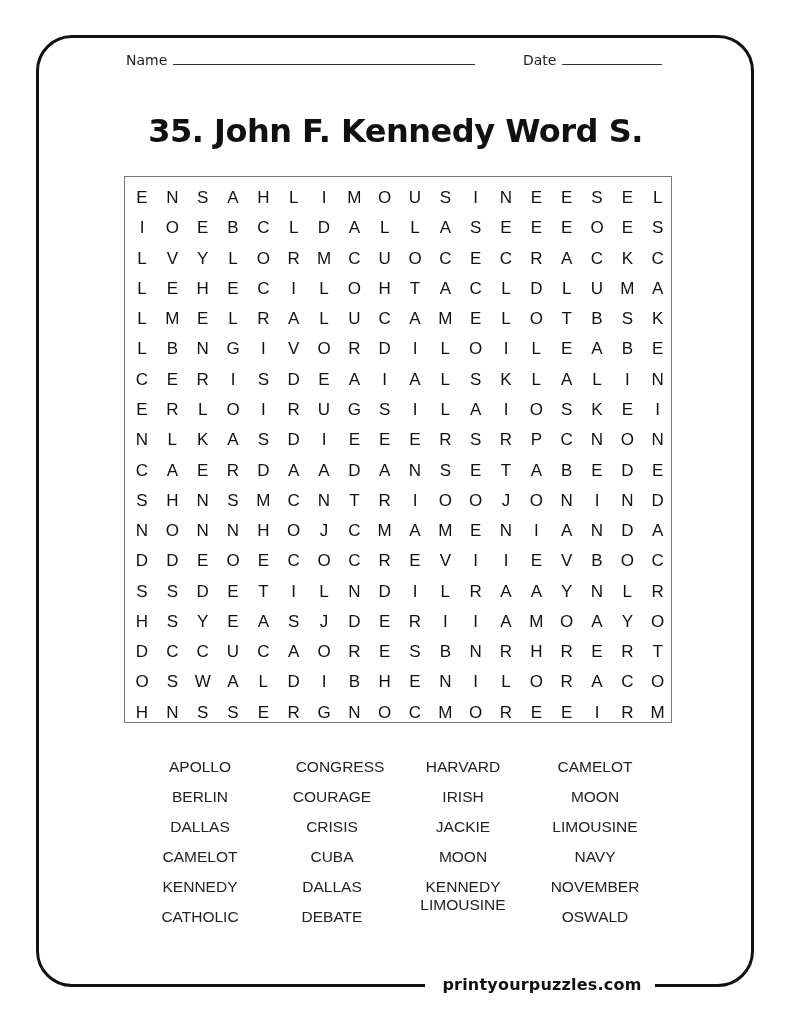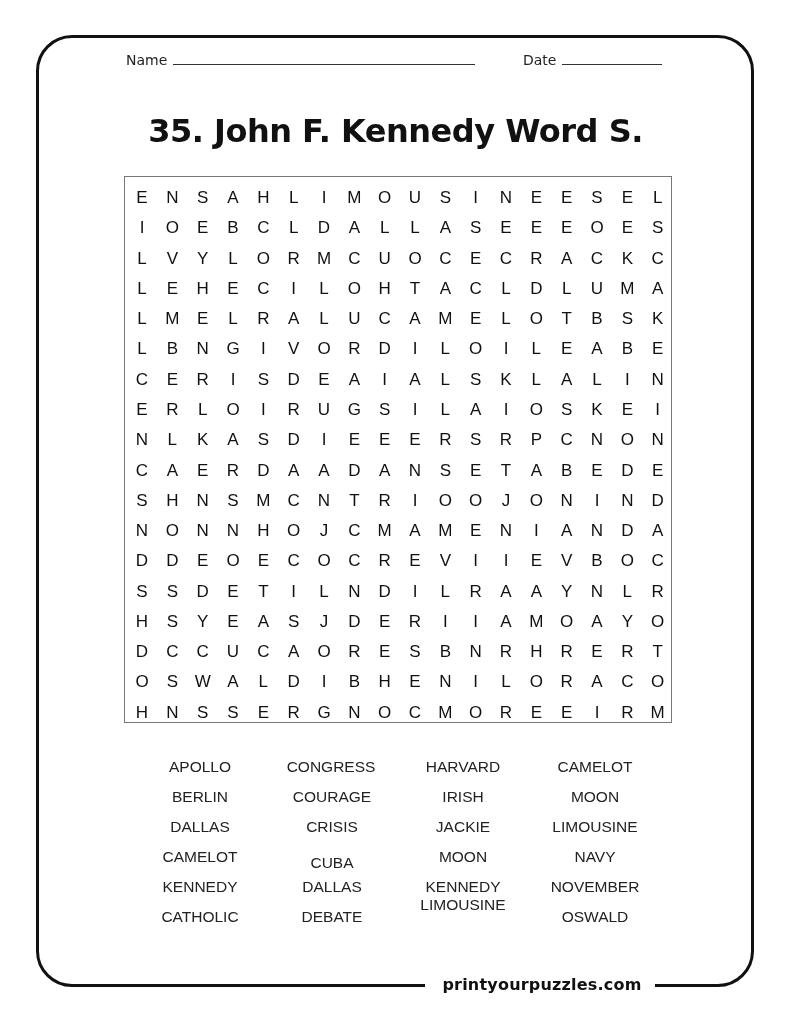--- a/index.html
+++ b/index.html
@@ -419,24 +419,24 @@
     </div>
   </div>
 
 <div class="words" id="words">
     <div class="word" style="left: 0px; top: 0px;">APOLLO</div>
     <div class="word" style="left: 0px; top: 30px;">BERLIN</div>
     <div class="word" style="left: 0px; top: 60px;">DALLAS</div>
     <div class="word" style="left: 0px; top: 90px;">CAMELOT</div>
     <div class="word" style="left: 0px; top: 120px;">KENNEDY</div>
     <div class="word" style="left: 0px; top: 150px;">CATHOLIC</div>
-    <div class="word" style="left: 131px; top: 0px;">CONGRESS</div>
+    <div class="word" style="left: 140px; top: 0px;">CONGRESS</div>
     <div class="word" style="left: 132px; top: 30px;">COURAGE</div>
     <div class="word" style="left: 132px; top: 60px;">CRISIS</div>
-    <div class="word" style="left: 132px; top: 96px;">CUBA</div>
+    <div class="word" style="left: 132px; top: 90px;">CUBA</div>
     <div class="word" style="left: 132px; top: 120px;">DALLAS</div>
     <div class="word" style="left: 132px; top: 150px;">DEBATE</div>
     <div class="word" style="left: 263px; top: 0px;">HARVARD</div>
     <div class="word" style="left: 263px; top: 30px;">IRISH</div>
     <div class="word" style="left: 263px; top: 60px;">JACKIE</div>
     <div class="word" style="left: 263px; top: 90px;">MOON</div>
     <div class="word" style="left: 263px; top: 120px;">KENNEDY</div>
     <div class="word" style="left: 263px; top: 138px;">LIMOUSINE</div>
     <div class="word" style="left: 395px; top: 0px;">CAMELOT</div>
     <div class="word" style="left: 395px; top: 30px;">MOON</div>

